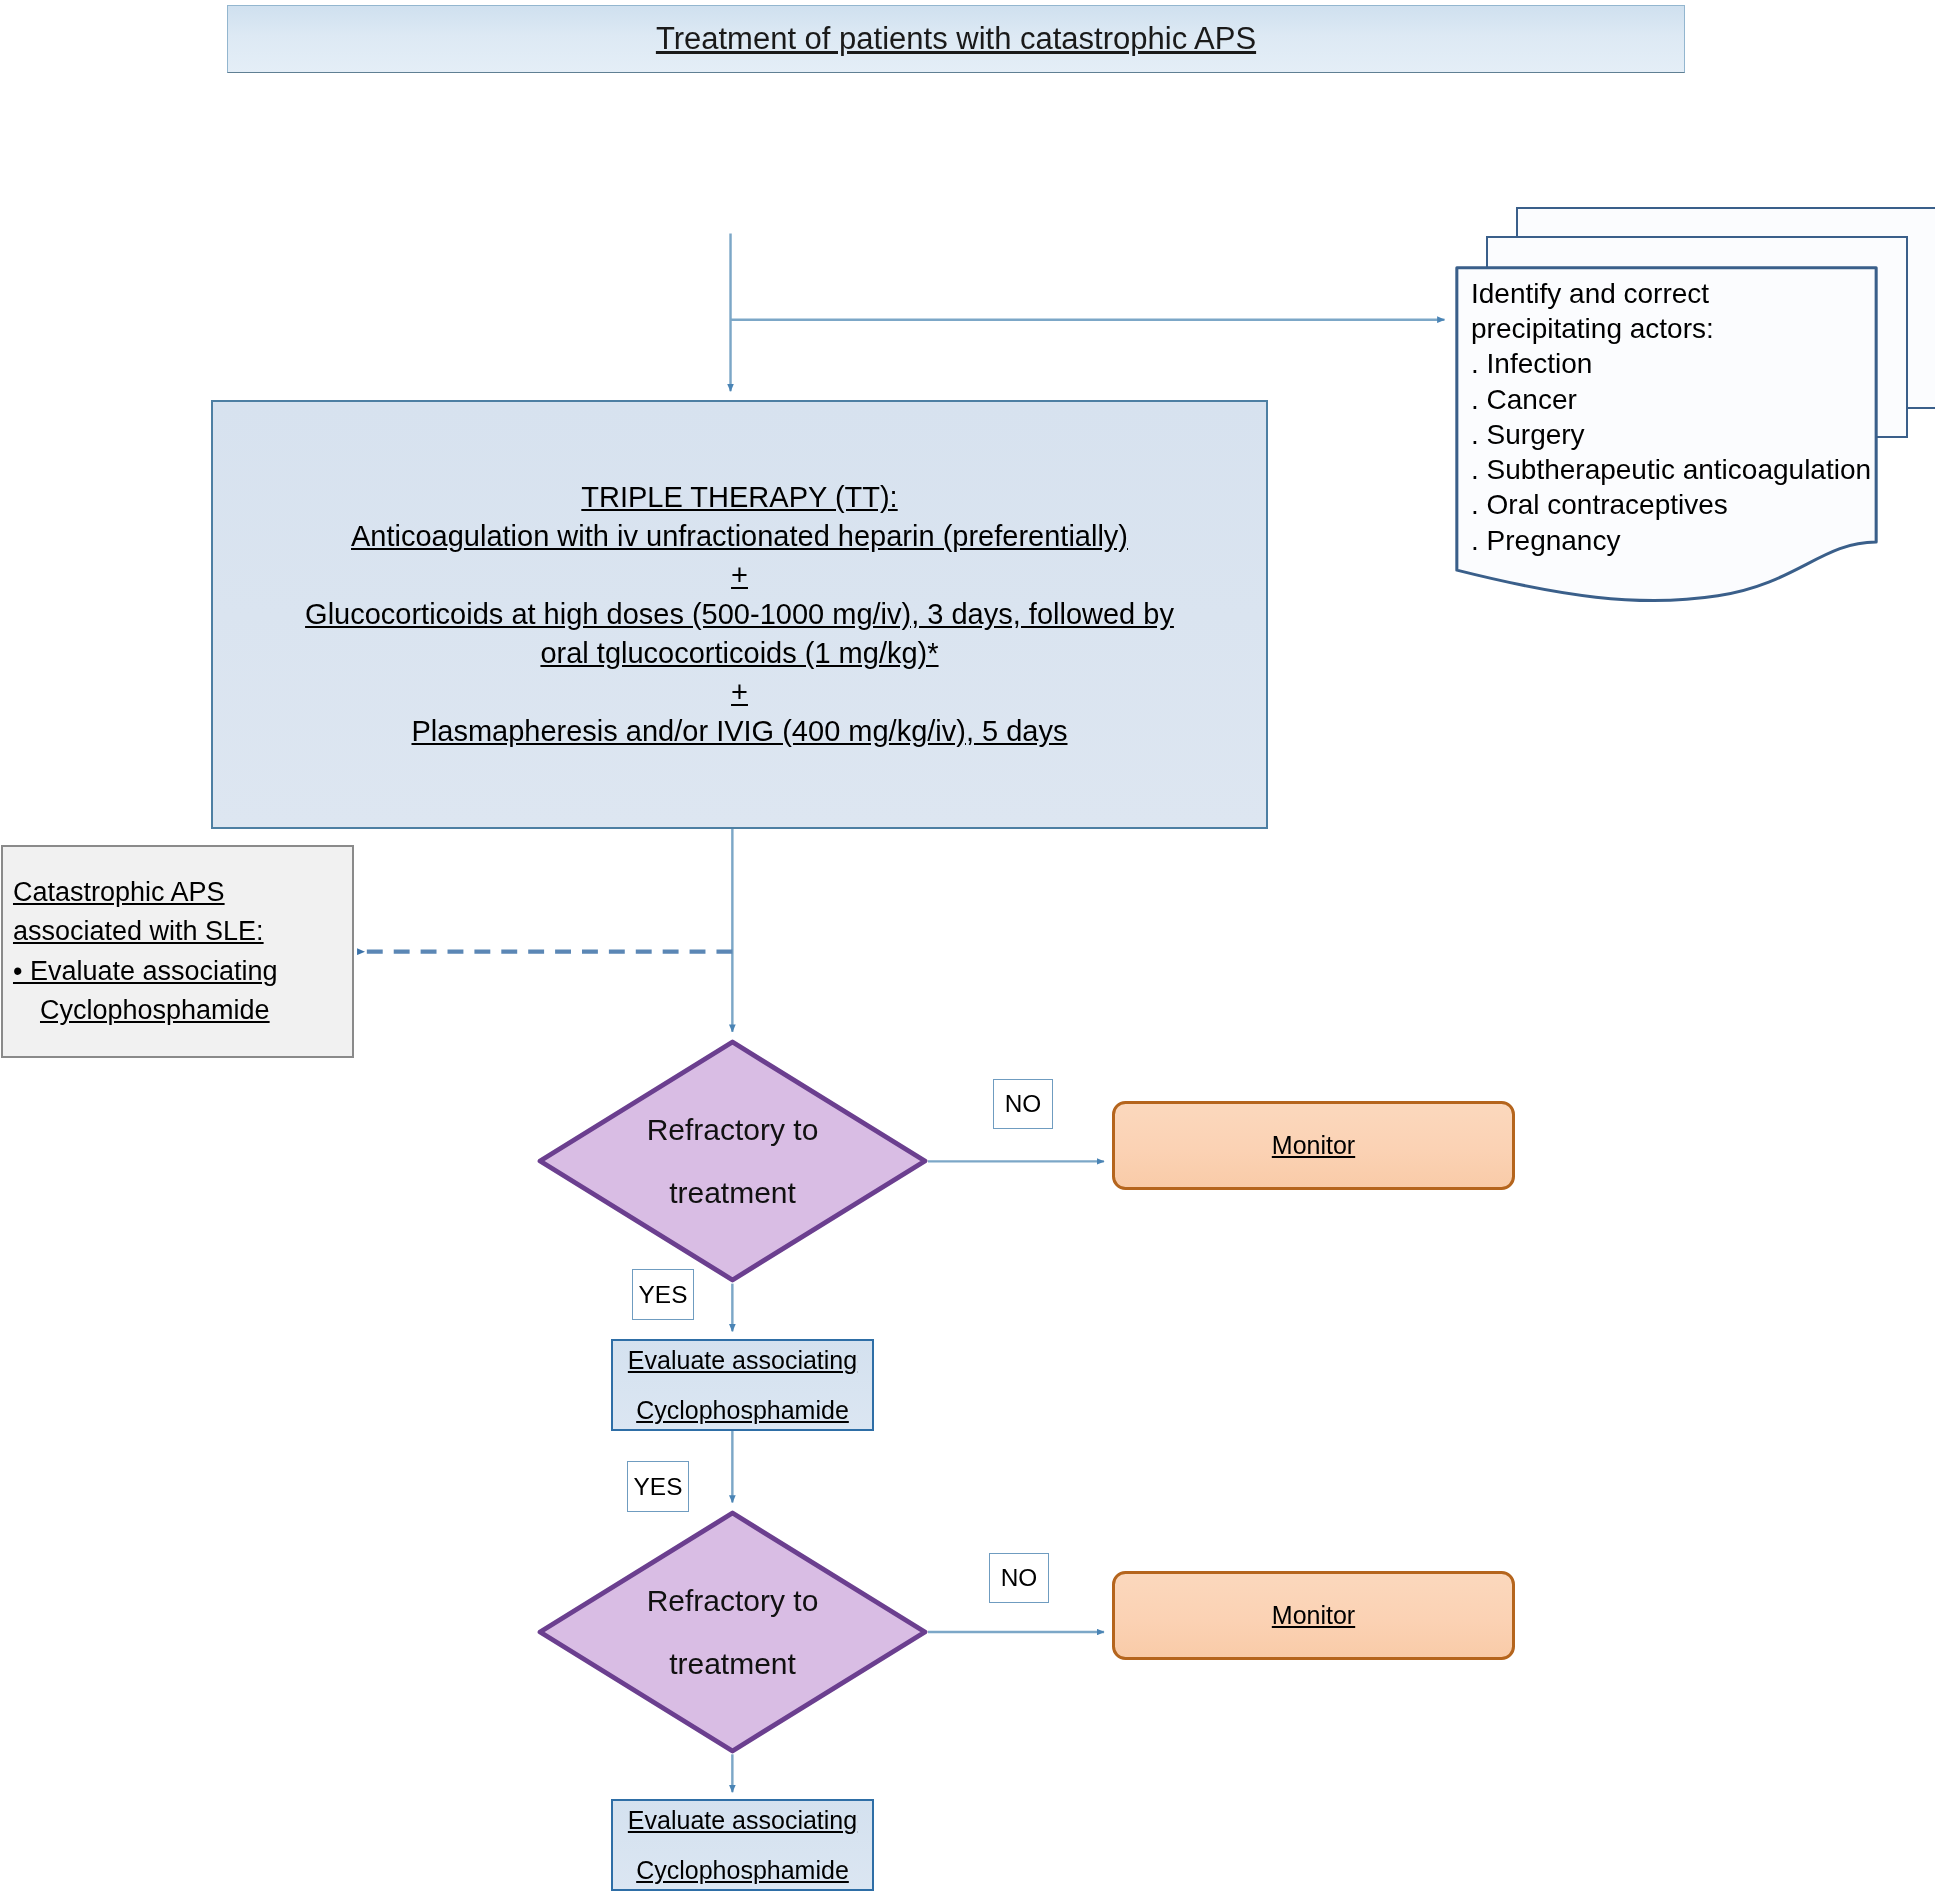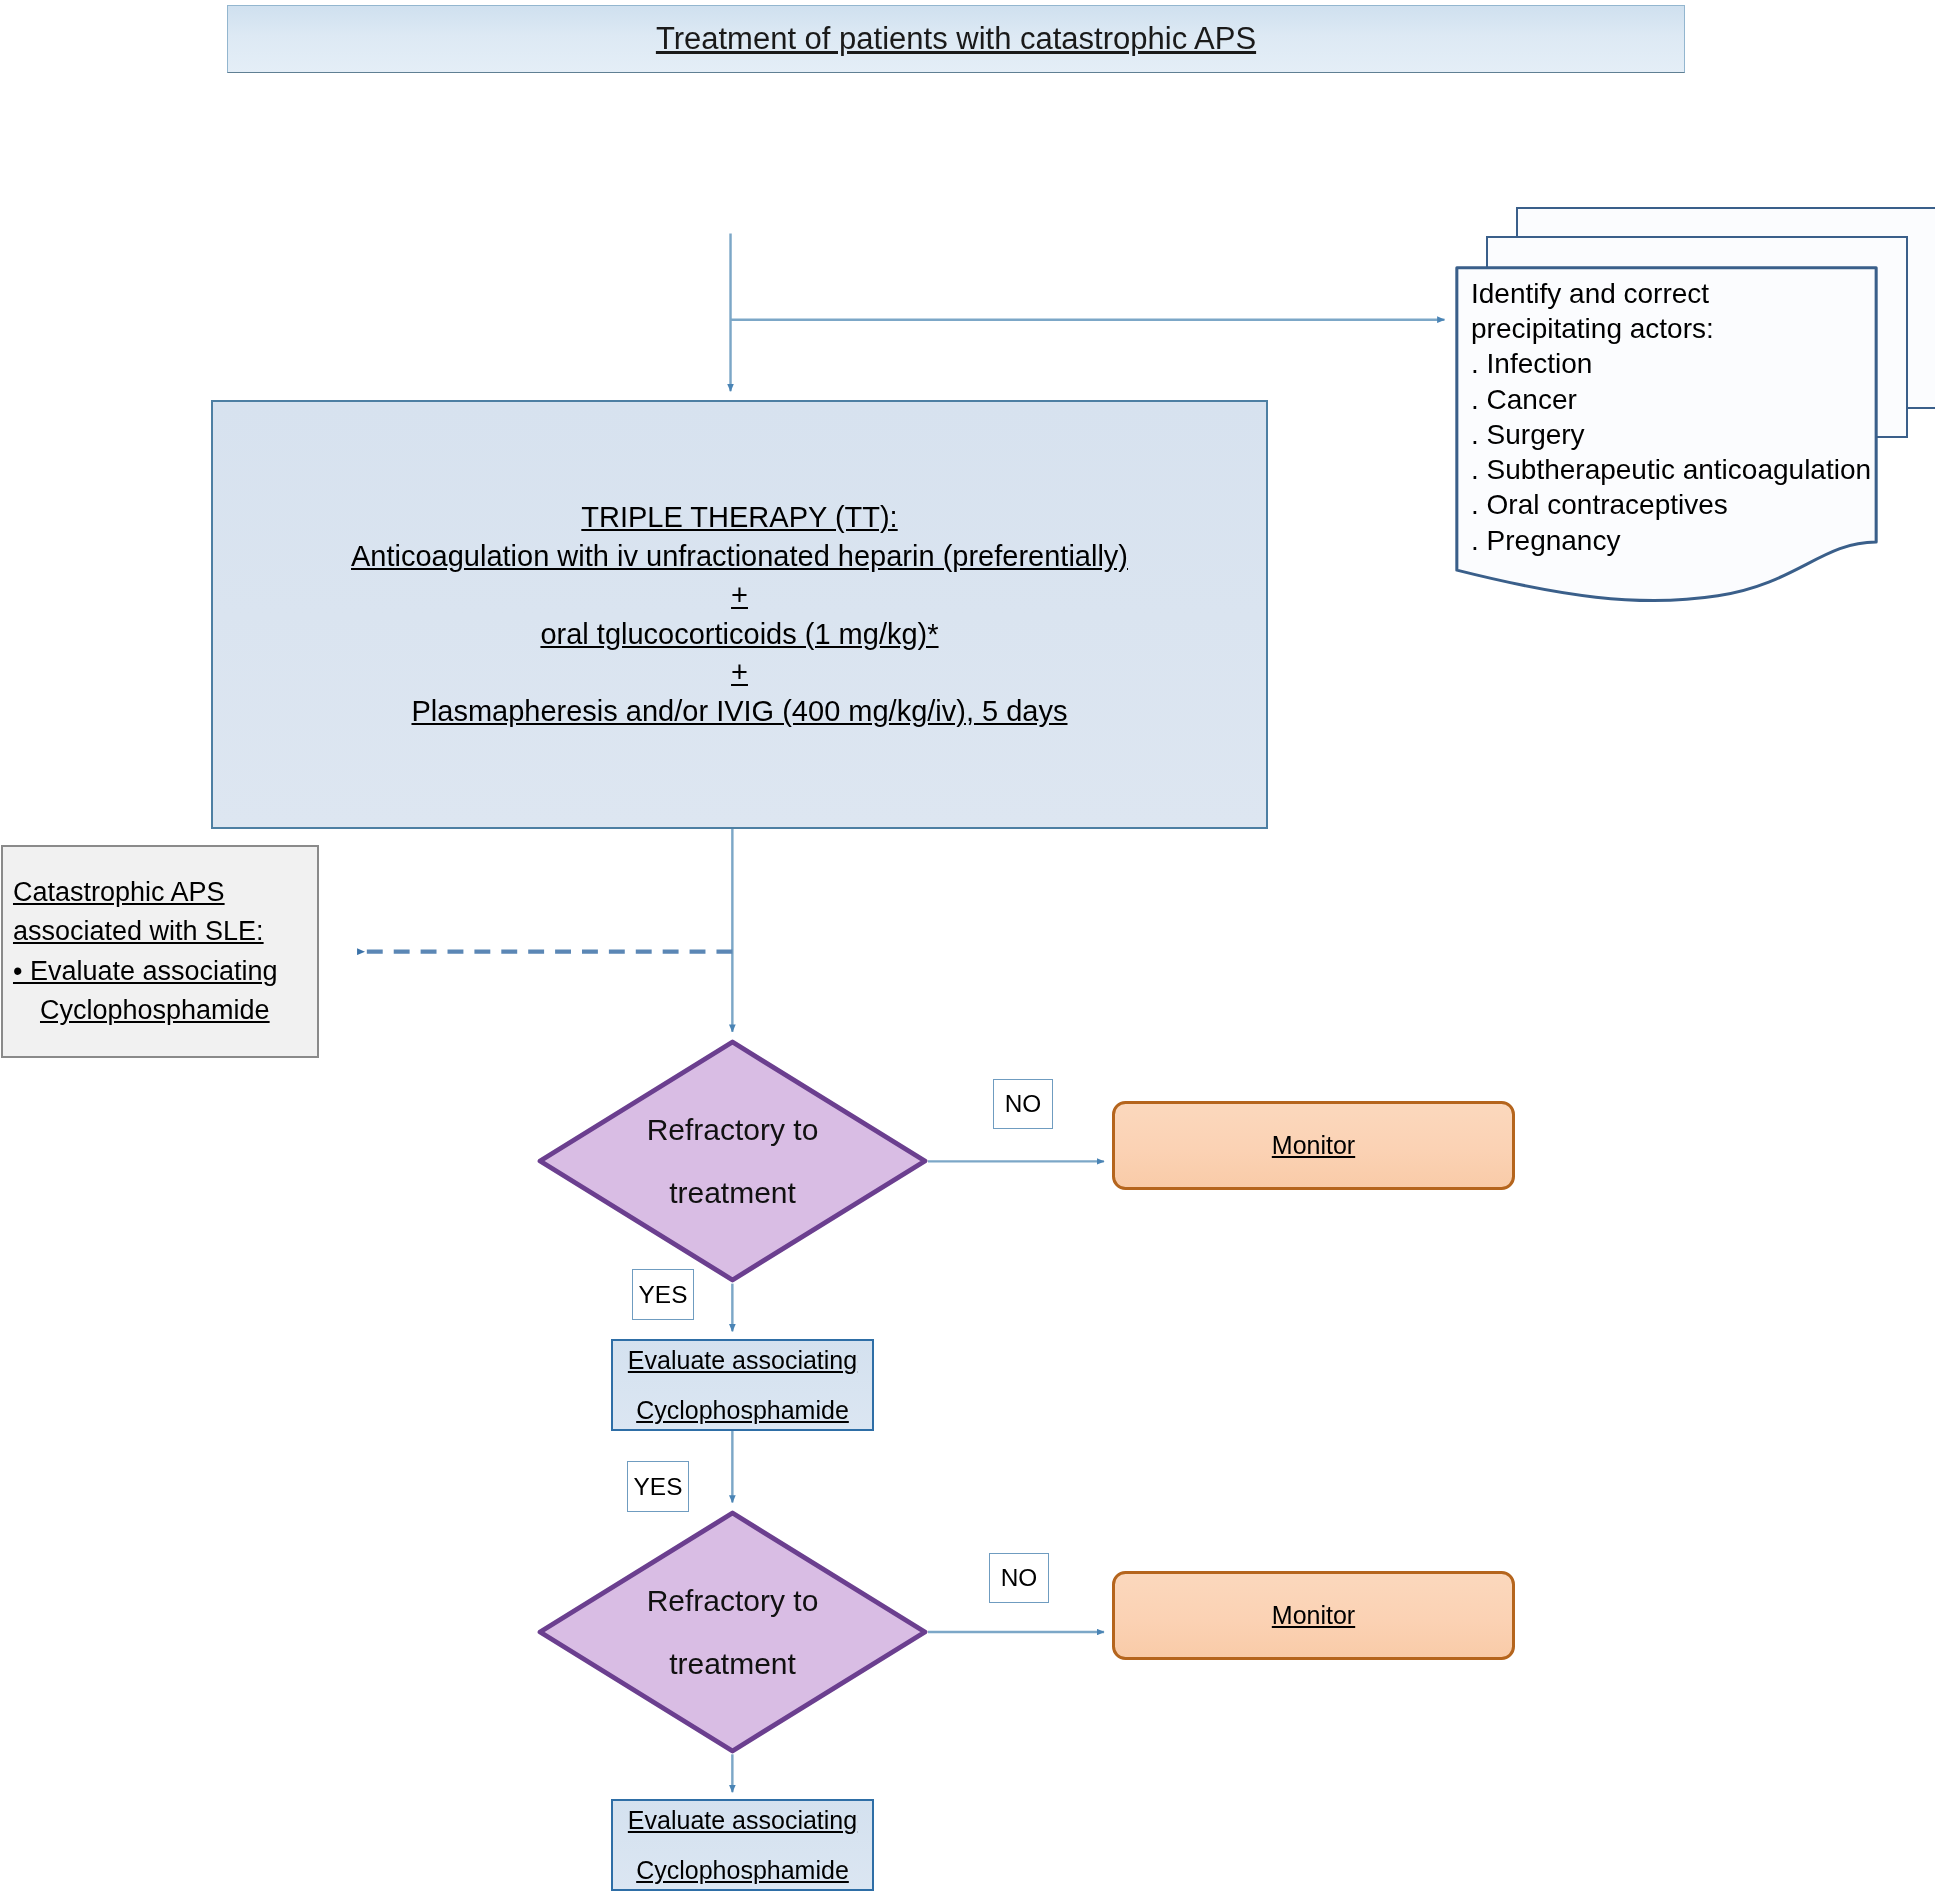--- a/index.html
+++ b/index.html
@@ -104,21 +104,21 @@
     font-size: 28px;
     line-height: 1.26;
     text-align: left;
     color: #000;
   }
 
   
   #sle-box {
     left: 1.2px;
     top: 845px;
-    width: 318px;
+    width: 353px;
     height: 213px;
     border: 2.4px solid #8a8a8a;
     background: #f1f1f1;
     font-size: 27px;
     flex-direction: column;
     align-items: flex-start;
     justify-content: center;
     padding: 6.1px 9.8px;
     text-align: left;
     line-height: 1.45;
@@ -240,20 +240,21 @@
     </g>
   </svg>
 
   <div class="node" id="title-banner">Treatment of patients with catastrophic APS</div>
 
 
   <div class="node" id="triple-therapy-box">
     <span class="tt-line">TRIPLE THERAPY (TT):</span>
     <span class="tt-line">Anticoagulation with iv unfractionated heparin (preferentially)</span>
     <span class="tt-line">+</span>
+    <span class="tt-line">Glucocorticoids at high doses (500-1000 mg/iv), 3 days, followed by</span>
     <span class="tt-line">oral tglucocorticoids (1 mg/kg)*</span>
     <span class="tt-line">+</span>
     <span class="tt-line">Plasmapheresis and/or IVIG (400 mg/kg/iv), 5 days</span>
   </div>
 
   <div id="doc-stack">
     <div class="doc-sheet" id="doc-sheet-back"></div>
     <div class="doc-sheet" id="doc-sheet-mid"></div>
 
     <div id="doc-front-wrap">

